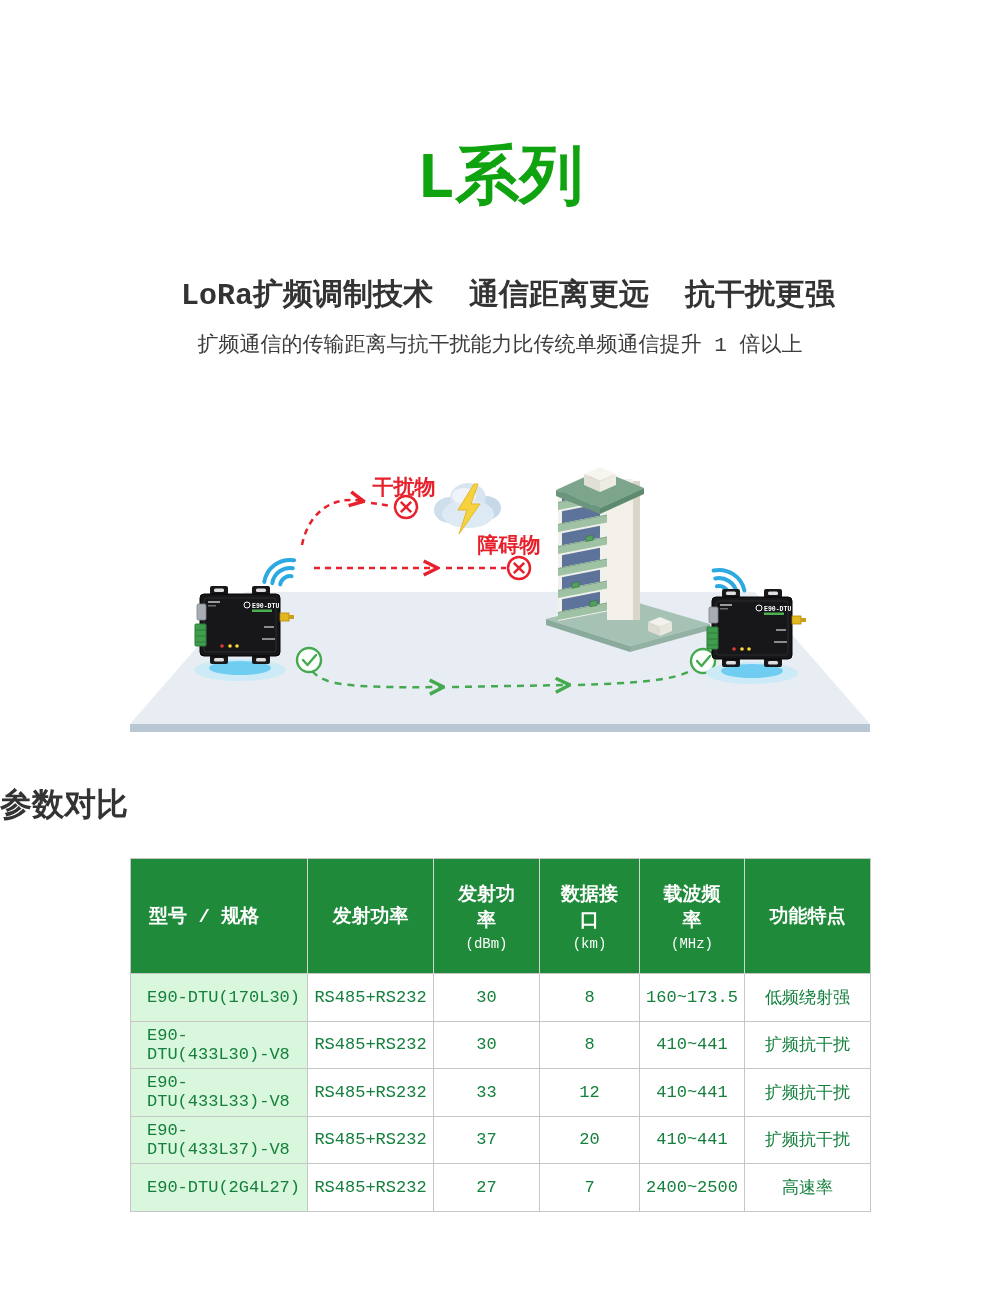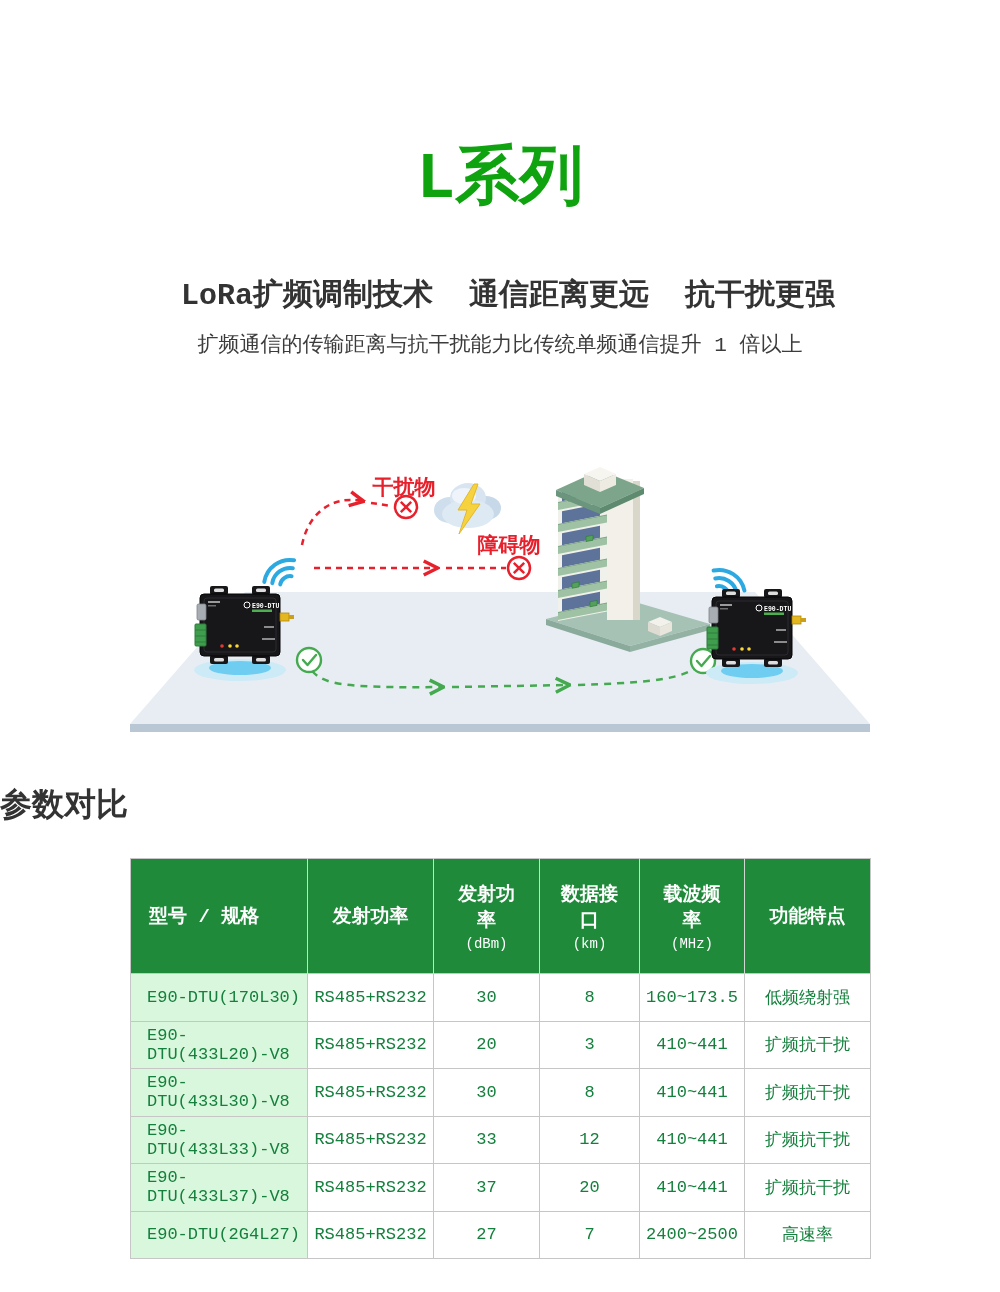--- a/index.html
+++ b/index.html
@@ -234,28 +234,20 @@
     <tbody>
       <tr>
         <td class="cell-model">E90-DTU(170L30)</td>
         <td>RS485+RS232</td>
         <td>30</td>
         <td>8</td>
         <td>160~173.5</td>
         <td>低频绕射强</td>
       </tr>
       <tr>
-        <td class="cell-model">E90-DTU(433L20)-V8</td>
-        <td>RS485+RS232</td>
-        <td>20</td>
-        <td>3</td>
-        <td>410~441</td>
-        <td>扩频抗干扰</td>
-      </tr>
-      <tr>
         <td class="cell-model">E90-DTU(433L30)-V8</td>
         <td>RS485+RS232</td>
         <td>30</td>
         <td>8</td>
         <td>410~441</td>
         <td>扩频抗干扰</td>
       </tr>
       <tr>
         <td class="cell-model">E90-DTU(433L33)-V8</td>
         <td>RS485+RS232</td>

